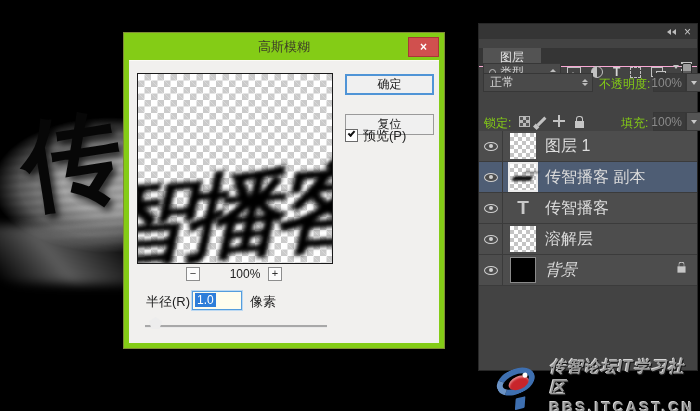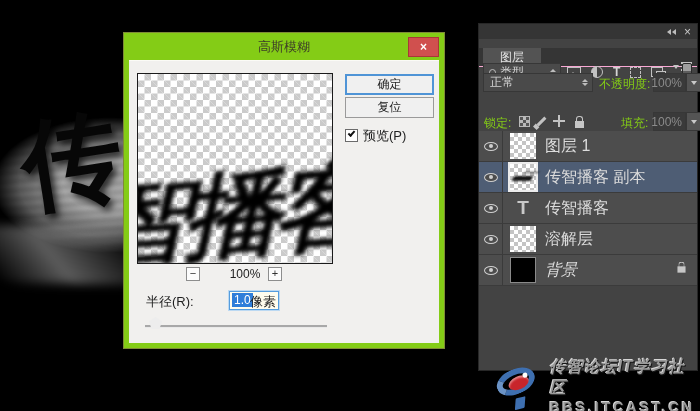--- a/index.html
+++ b/index.html
@@ -36,21 +36,21 @@
     background-size:13px 13px; background-position:0 0,6.5px 6.5px; }
   .preview-glyphs { position:absolute; left:-34px; top:92px; font-size:96px; font-weight:bold; color:#000;
     letter-spacing:-8px; transform:skewX(-16deg) rotate(-4deg); filter:blur(2px); white-space:nowrap; line-height:1; }
 
   .zoom-btn { position:absolute; width:14px; height:14px; border:1px solid #8d8d8d; background:#fcfcfc;
     font-size:11px; line-height:11px; text-align:center; color:#333; }
   .zoom-level { position:absolute; left:84px; top:206px; width:64px; text-align:center; font-size:12px; color:#222; }
 
   .lbl { position:absolute; font-size:13px; color:#1e1e1e; }
   .radius-input { position:absolute; left:63px; top:230px; width:50px; height:19px; background:#fffdee;
-    border:1px solid #569ddd; box-shadow:0 0 0 1px #bcd9f2; font-size:12px; line-height:17px; padding-left:2px;margin-left:37px; }
+    border:1px solid #569ddd; box-shadow:0 0 0 1px #bcd9f2; font-size:12px; line-height:17px; padding-left:2px; }
   .radius-input .sel { background:#2e7ed9; color:#fff; padding:0 2px; }
 
   .slider-track { position:absolute; left:16px; top:264px; width:182px; height:3px; background:#a8a8a8;
     border-bottom:1px solid #e9e9e9; }
   .slider-handle { position:absolute; left:20px; top:256px; width:13px; height:12px; background:#ededed;
     clip-path:polygon(50% 0,100% 38%,80% 100%,20% 100%,0 38%); filter:drop-shadow(0 0 1px #6d6d6d); }
 
   .btn { position:absolute; left:216px; width:89px; height:21px; background:#f0f0f0; border:1px solid #9a9a9a;
     font-size:12px; color:#222; text-align:center; line-height:19px; }
   .btn.ok { border:2px solid #4f94d6; line-height:17px; }
@@ -187,21 +187,21 @@
       <div class="lbl" style="left:17px; top:232px;">半径(R):</div>
       <div class="radius-input">
         <span class="sel">1.0</span>
       </div>
       <div class="lbl" style="left:121px; top:232px;">像素</div>
 
       <div class="slider-track"></div>
       <div class="slider-handle"></div>
 
       <div class="btn ok" style="top:13px;">确定</div>
-      <div class="btn" style="top:36px;">复位</div>
+      <div class="btn" style="top:53px;">复位</div>
 
       <div class="checkbox">
         <div class="tick"></div>
       </div>
       <div class="chk-label">预览(P)</div>
     </div>
   </div>
 
   <div class="panel">
     <div class="p-topstrip">

